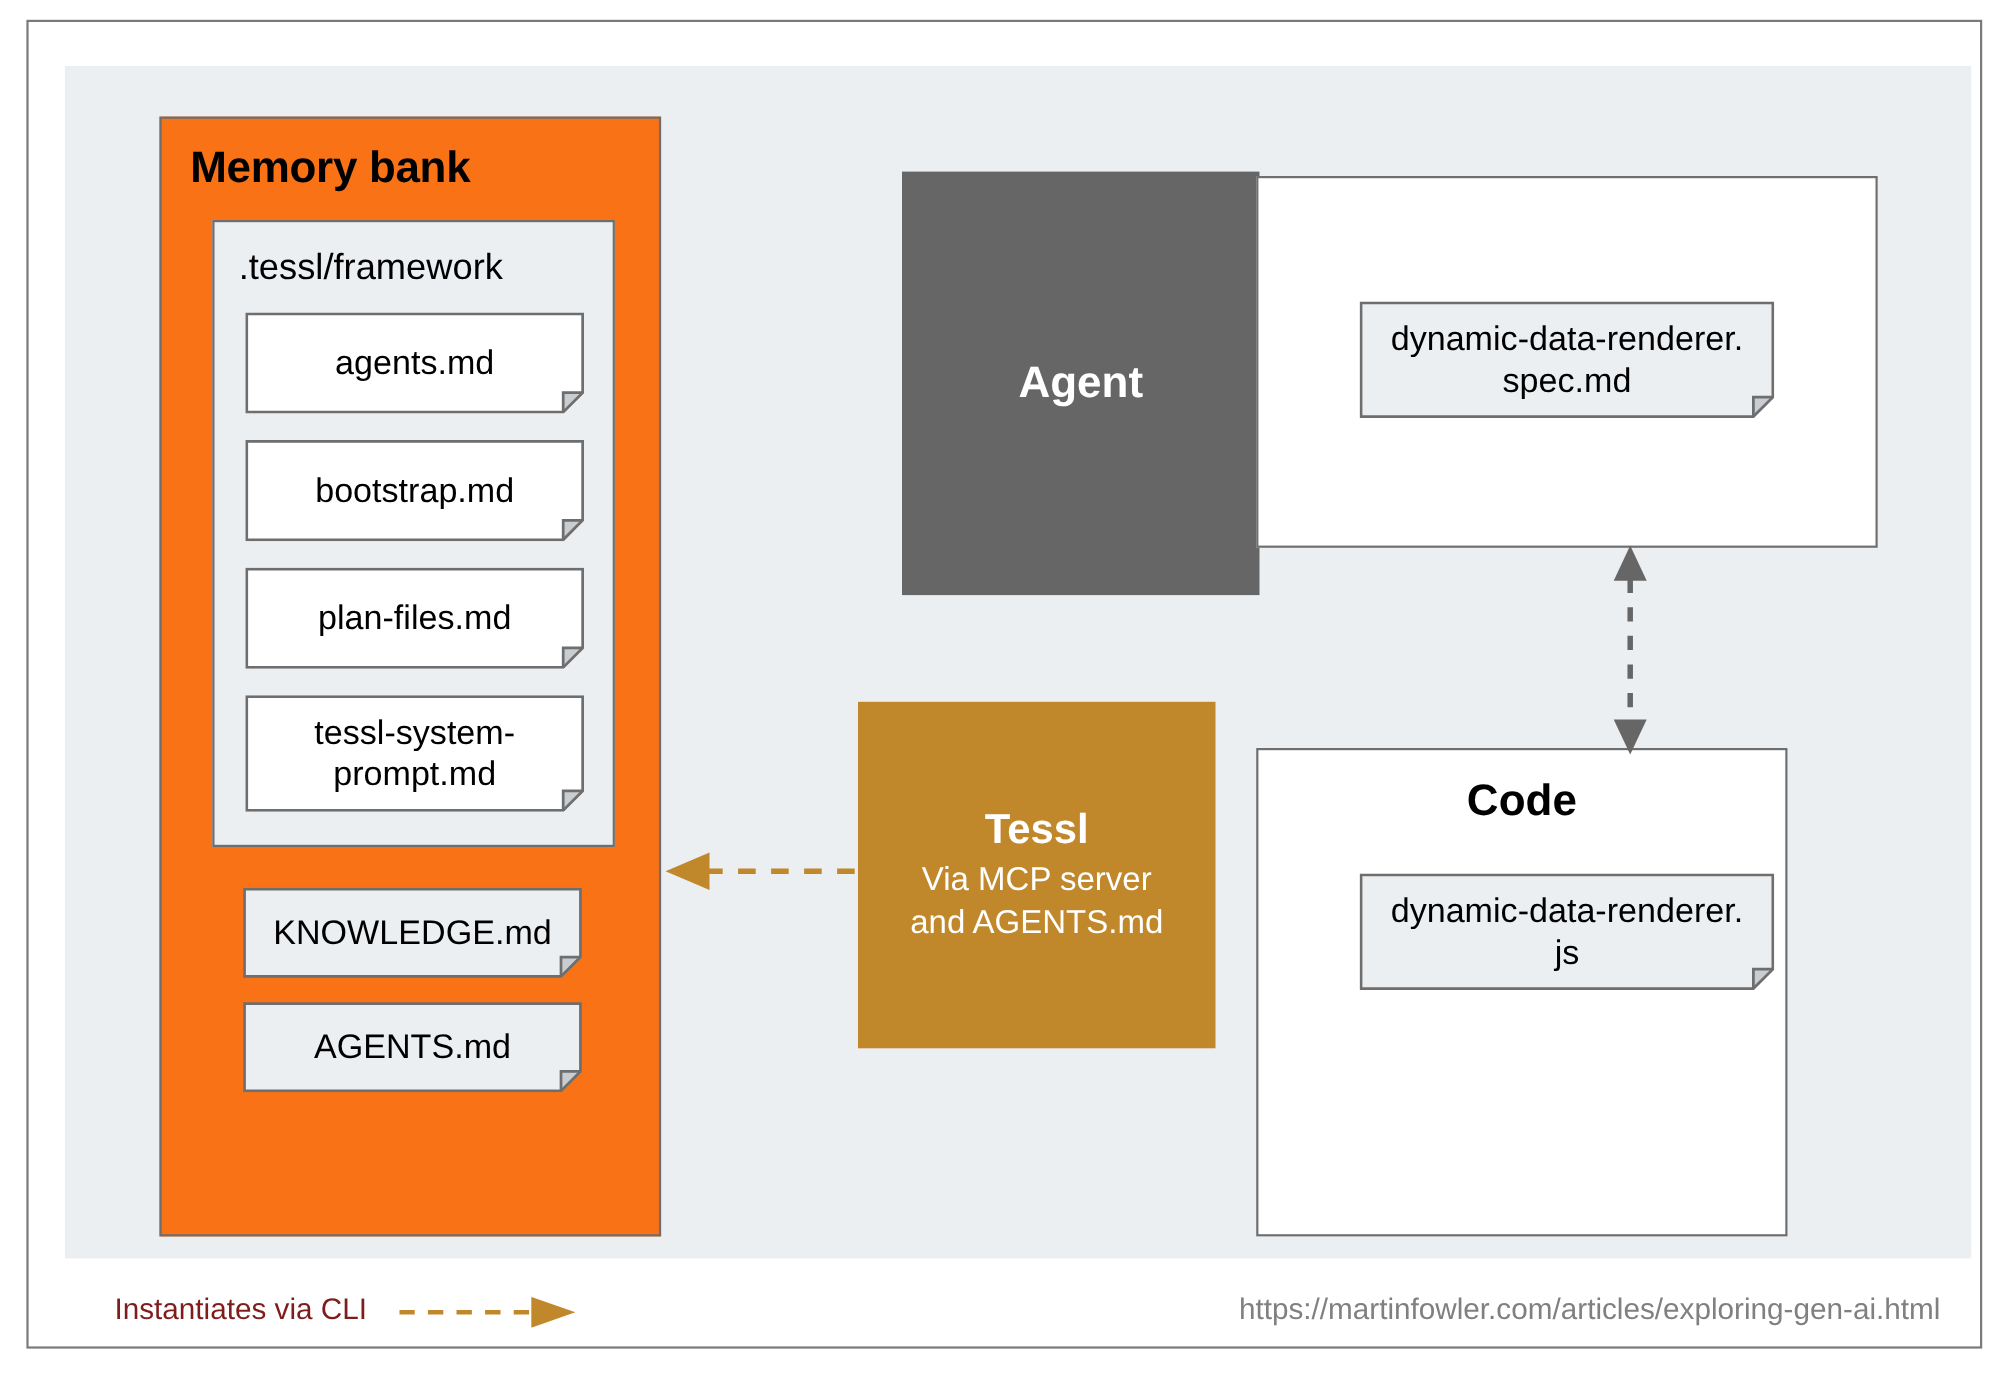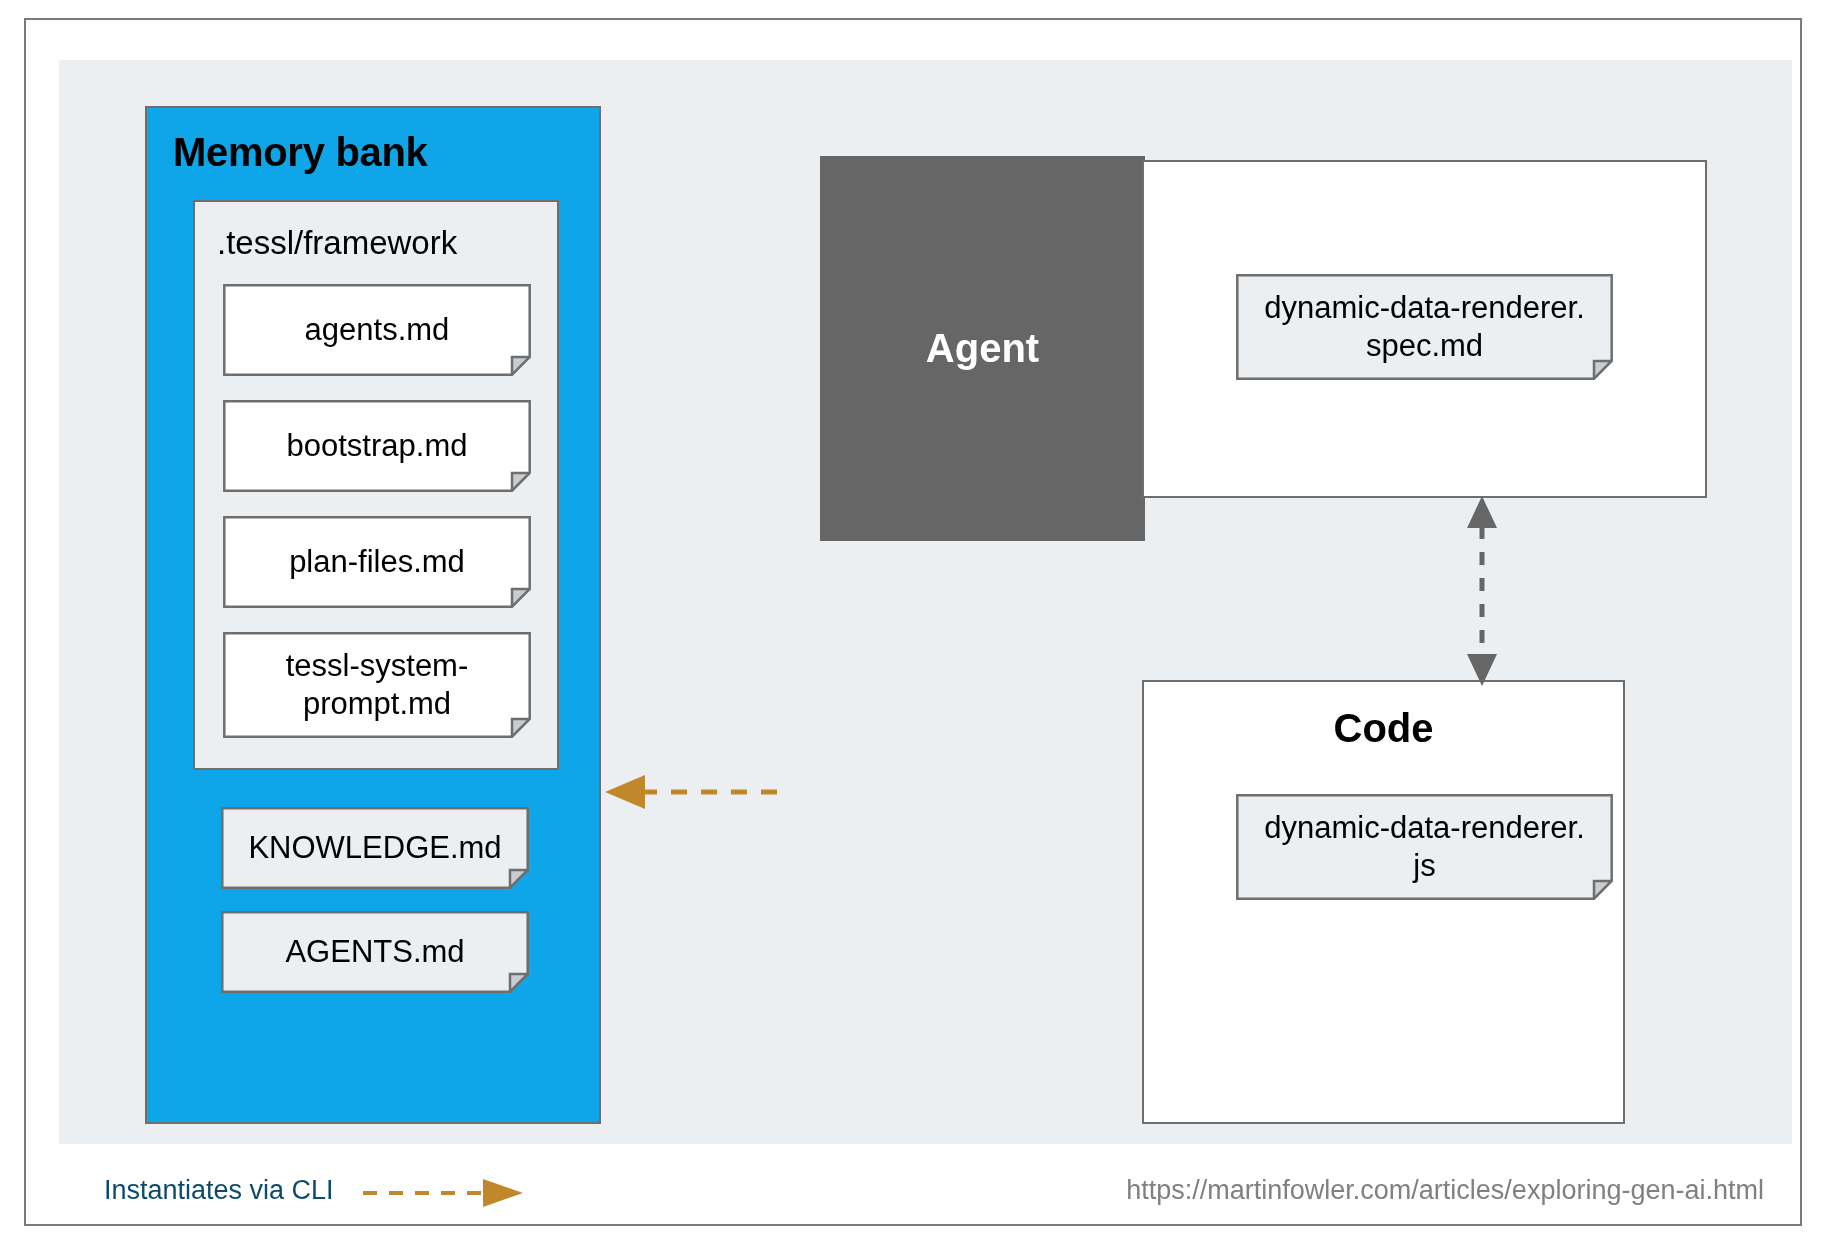--- a/index.html
+++ b/index.html
@@ -36,21 +36,21 @@
     background: #eceff2;
   }
 
   
   #memory-bank {
     position: absolute;
     left: 86px;
     top: 46px;
     width: 456px;
     height: 1018px;
-    background: #0ea5e9;
+    background: #f97316;
     border: 2px solid #6e6e6e;
     box-sizing: border-box;
   }
   #memory-bank-title {
     position: absolute;
     left: 26px;
     top: 22px;
     font-size: 40px;
     font-weight: bold;
     color: #000000;
@@ -186,21 +186,21 @@
     width: 180px;
     height: 36px;
   }
 
   
   #legend-label {
     position: absolute;
     left: 78px;
     top: 1155px;
     font-size: 27px;
-    color: #0c4a6e;
+    color: #7f1d1d;
   }
   #legend-arrow {
     position: absolute;
     left: 337px;
     top: 1159px;
     width: 160px;
     height: 28px;
   }
   #source-url {
     position: absolute;
@@ -282,20 +282,24 @@
           <path class="card-stroke" d="M306.7,63 H289 V80.7"></path>
         </svg>
         <span class="card-text">AGENTS.md</span>
       </div>
     </div>
 
     <div id="agent-box">
       <span id="agent-label">Agent</span>
     </div>
 
+    <div id="tessl-box">
+      <span id="tessl-title">Tessl</span>
+      <span id="tessl-subtitle"><span>Via MCP server</span><br><span>and AGENTS.md</span></span>
+    </div>
 
     <div id="specs-panel" class="right-panel">
 
       <div class="file-card card-gray" style="left:92px; top:112px; width:377px; height:106px; font-size:31px;">
         <svg class="card-shape" viewBox="0 0 377 106" preserveAspectRatio="none">
           <path class="fill" d="M1.3,1.3 H375.7 V87 L358,104.7 H1.3 Z"></path>
           <path class="fold-fill" d="M358,104.7 L358,87 H375.7 Z"></path>
           <path class="card-stroke" d="M1.3,1.3 H375.7 V87 L358,104.7 H1.3 Z"></path>
           <path class="card-stroke" d="M375.7,87 H358 V104.7"></path>
         </svg>

